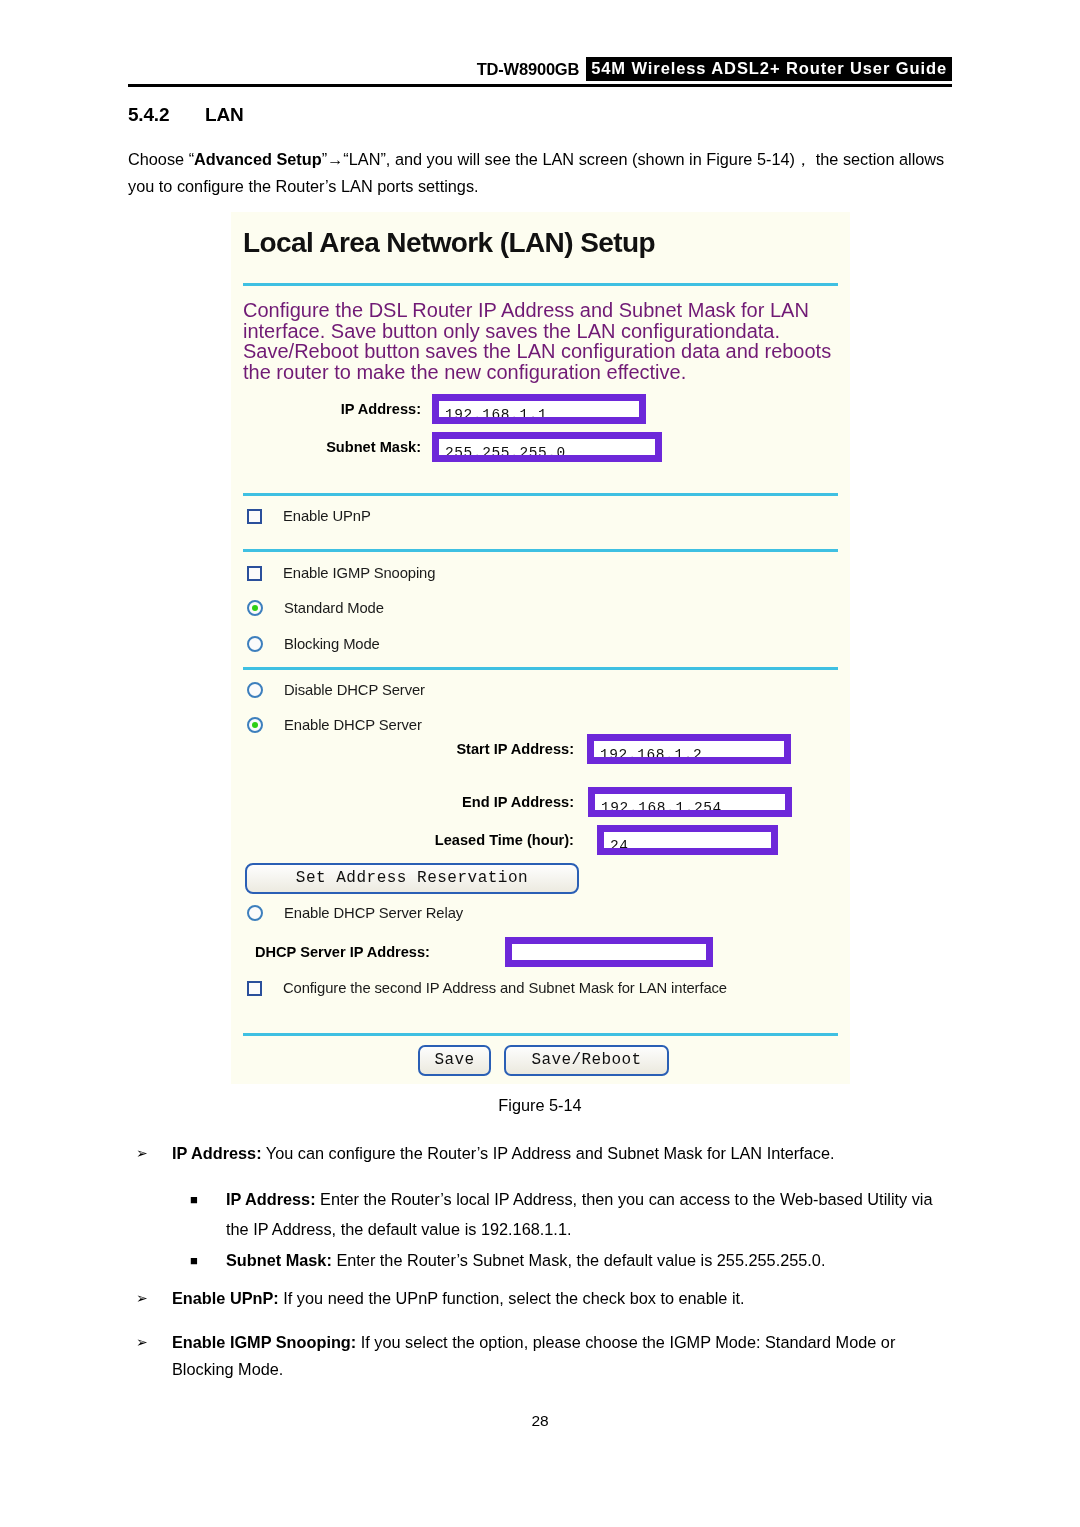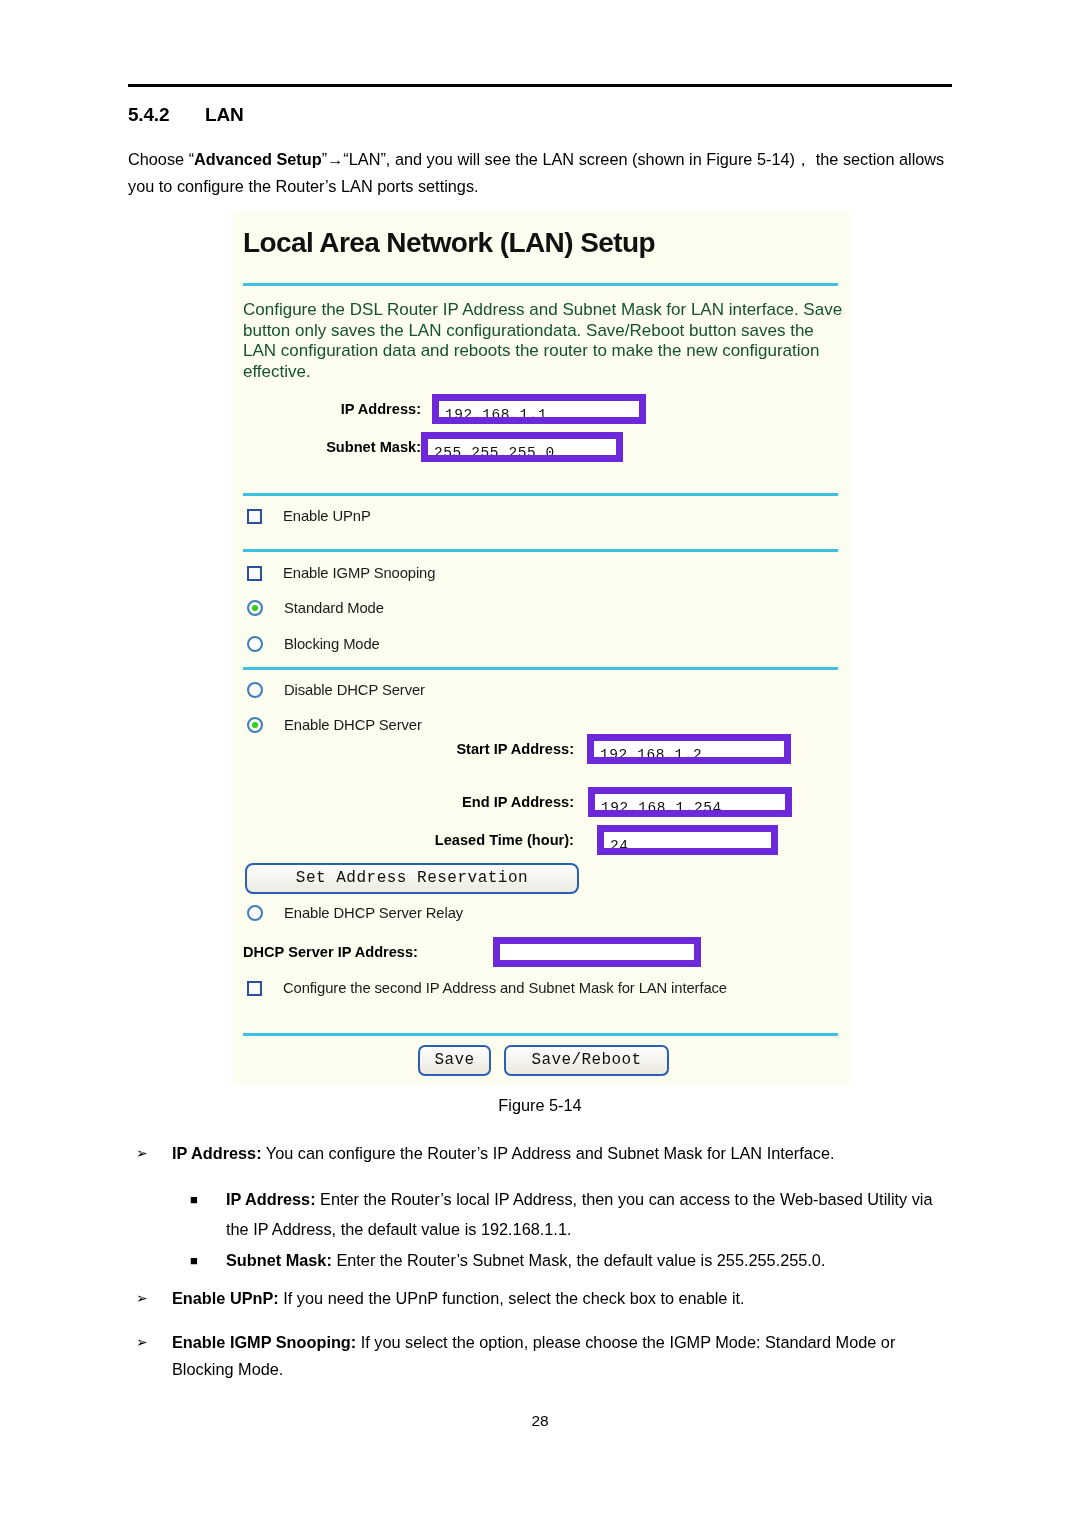--- a/index.html
+++ b/index.html
@@ -106,23 +106,23 @@
     width: 595px;
     height: 3px;
     background: #3fc0e2;
   }
 
   .panel-desc {
     position: absolute;
     left: 12px;
     top: 88px;
     width: 600px;
-    font-size: 17px;
+    font-size: 20px;
     line-height: 20.5px;
-    color: #14532d;
+    color: #701a75;
   }
 
   
   .field-row {
     position: absolute;
     display: flex;
     align-items: center;
   }
   .field-label {
     font-size: 14.6px;
@@ -262,20 +262,24 @@
     width: 1080px;
     text-align: center;
     font-size: 15.5px;
   }
 </style>
 </head>
 <body>
 
 <div class="page">
 
+  <div class="doc-header">
+    <span class="model">TD-W8900GB</span>
+    <span class="guide">54M Wireless ADSL2+ Router User Guide</span>
+  </div>
   <div class="header-rule"></div>
 
   <div class="sec-heading">
     <span class="num">5.4.2</span><span>LAN</span>
   </div>
 
   <div class="intro">
     <span>Choose “</span><b>Advanced Setup</b><span>”→“LAN”, and you will see the LAN screen (shown in Figure 5-14)， the section allows you to configure the Router’s LAN ports settings.</span>
   </div>
 
@@ -288,21 +292,21 @@
 
       <div class="panel-desc">Configure the DSL Router IP Address and Subnet Mask for LAN interface.  Save button only saves the LAN configurationdata.  Save/Reboot button saves the LAN configuration data and reboots the router to make the new configuration effective.</div>
 
       <div class="field-row" style="left:12px; top:182px;">
         <div class="field-label" style="width:178px;">IP Address:</div>
         <div class="field-input" style="width:214px; margin-left:11px;">192.168.1.1</div>
       </div>
 
       <div class="field-row" style="left:12px; top:220px;">
         <div class="field-label" style="width:178px;">Subnet Mask:</div>
-        <div class="field-input" style="width:202px; ">255.255.255.0</div>
+        <div class="field-input" style="width:230px; margin-left:11px;">255.255.255.0</div>
       </div>
 
       <div class="hr-cyan" style="top:281px;"></div>
 
       <div class="opt-row" style="left:16px; top:296px;">
         <span class="cb"></span>
         <span class="opt-label">Enable UPnP</span>
       </div>
 
       <div class="hr-cyan" style="top:337px;"></div>
@@ -349,21 +353,21 @@
         <div class="field-input" style="width:181px; margin-left:23px;">24</div>
       </div>
 
       <div class="btn-reserve" style="left:14px; top:651px; width:334px;">Set Address Reservation</div>
 
       <div class="opt-row" style="left:16px; top:693px;">
         <span class="rb"></span>
         <span class="opt-label">Enable DHCP Server Relay</span>
       </div>
 
-      <div class="field-row" style="left:12px; top:725px;">
+      <div class="field-row" style="left:24px; top:725px;">
         <div class="field-label" style="width:238px; text-align:left;">DHCP Server IP Address:</div>
         <div class="field-input" style="width:208px; margin-left:12px;"></div>
       </div>
 
       <div class="opt-row" style="left:16px; top:768px;">
         <span class="cb"></span>
         <span class="opt-label">Configure the second IP Address and Subnet Mask for LAN interface</span>
       </div>
 
       <div class="hr-cyan" style="top:821px;"></div>

